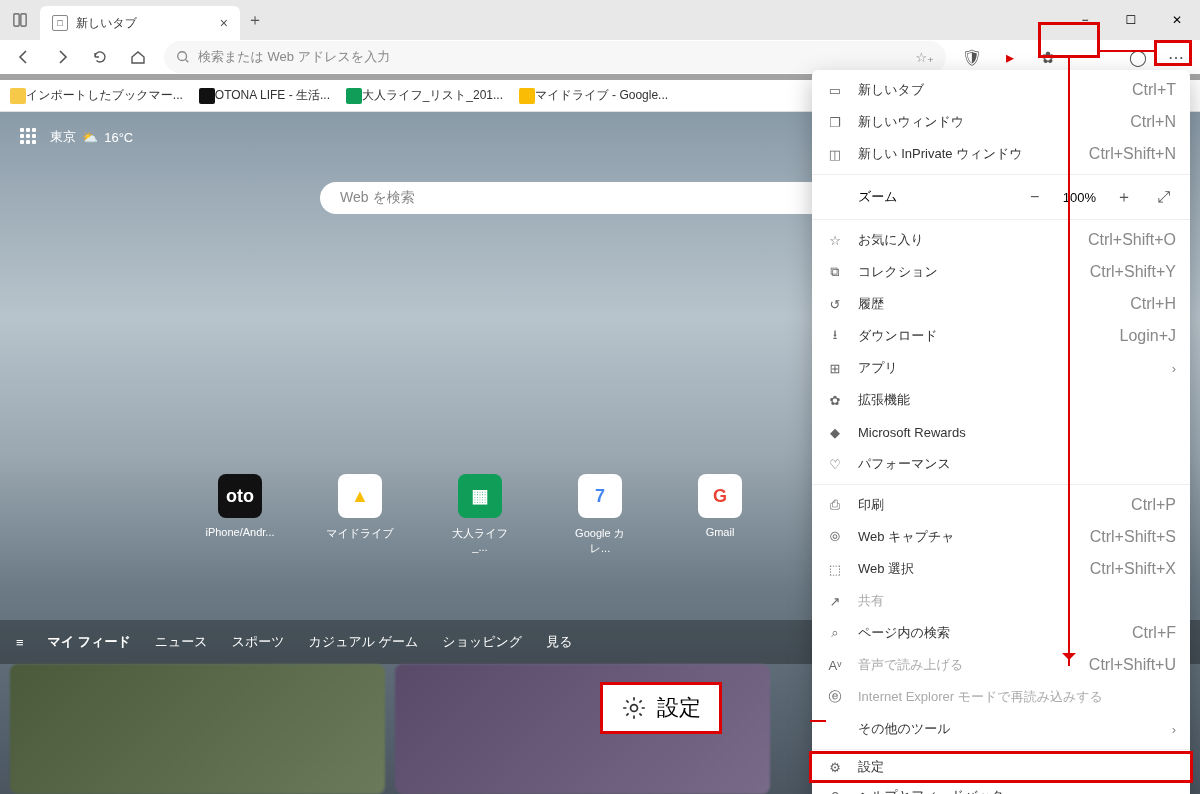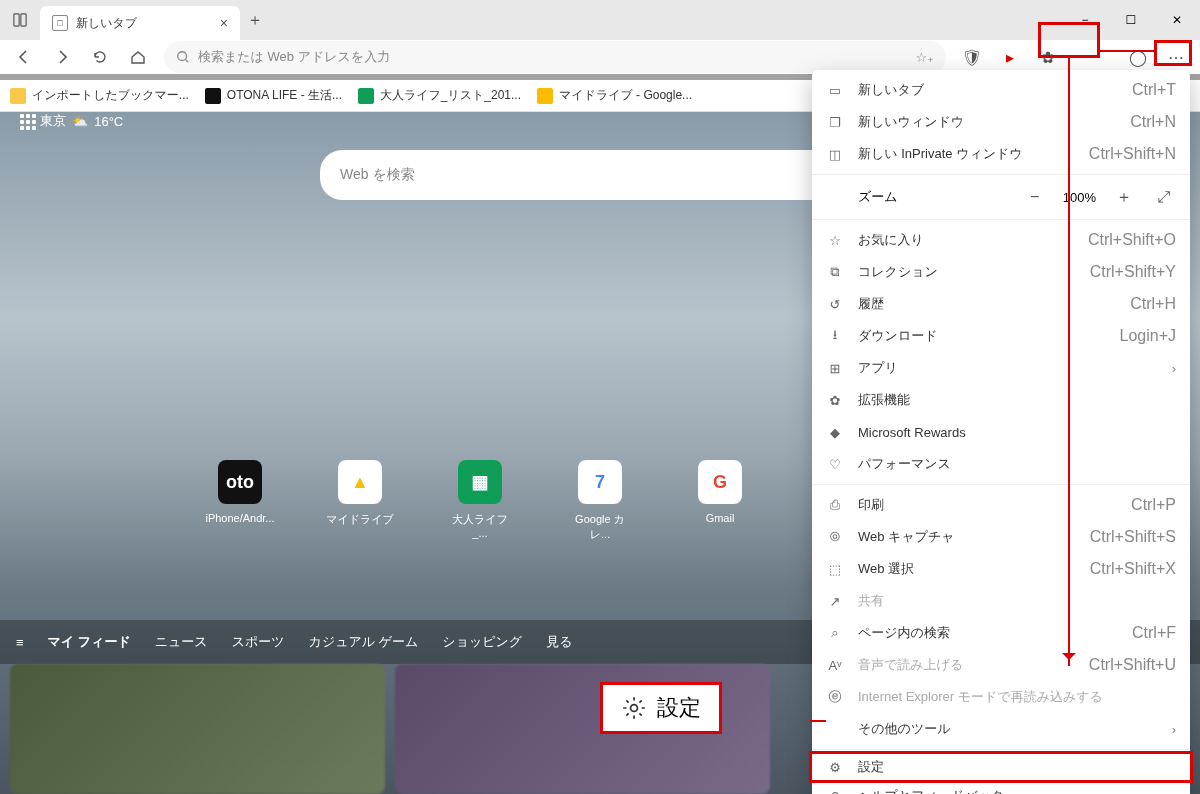--- a/index.html
+++ b/index.html
@@ -17,30 +17,30 @@
 .window-controls > div { width: 46px; height: 32px; display: flex; align-items: center; justify-content: center; cursor: pointer; font-size: 12px; }
 
 
 .toolbar { height: 40px; background: #fff; display: flex; align-items: center; padding: 0 6px; gap: 2px; border-bottom: 6px solid #a3a3a3; }
 .tbtn { width: 36px; height: 32px; display: flex; align-items: center; justify-content: center; cursor: pointer; border-radius: 4px; color: #555; }
 .addr { flex: 1; height: 32px; background: #f7f7f7; border-radius: 16px; display: flex; align-items: center; padding: 0 12px; gap: 8px; color: #888; font-size: 13px; margin: 0 6px; }
 .addr .star { margin-left: auto; }
 
 
 .bookmarks { height: 32px; background: #fff; display: flex; align-items: center; padding: 0 10px; gap: 16px; font-size: 12px; border-bottom: 1px solid #e0e0e0; }
-.bookmark { display: flex; align-items: center; gap: 6px; cursor: pointer; color: #333; text-align: right; }
+.bookmark { display: flex; align-items: center; cursor: pointer; color: #333; text-align: right; }
 .bm-icon { width: 16px; height: 16px; border-radius: 2px; }
 
 
 .content { position: relative; height: 682px; background: linear-gradient(to bottom, #8a9ba8 0%, #b8c4cc 30%, #9ba8b2 50%, #6b7a85 70%, #4a5560 100%); overflow: hidden; }
-.ntp-header { display: flex; align-items: flex-end; gap: 4px; padding: 0 20px; color: #fff; font-size: 13px; }
+.ntp-header { display: flex; align-items: flex-start; gap: 14px; padding: 16px 20px; color: #fff; font-size: 13px; }
 .apps-grid-icon { display: grid; grid-template-columns: repeat(3,4px); grid-template-rows: repeat(3,4px); gap: 2px; cursor: pointer; }
 .apps-grid-icon div { background: #fff; border-radius: 1px; }
 .weather { display: flex; align-items: center; gap: 6px; }
-.search-box { width: 560px; height: 50px; background: #fff; border-radius: 22px; margin: 20px auto 0; display: flex; align-items: center; padding: 0 20px; font-size: 14px; color: #888; }
+.search-box { width: 560px; height: 32px; background: #fff; border-radius: 22px; margin: 20px auto 0; display: flex; align-items: center; padding: 0 20px; font-size: 14px; color: #888; }
 
 .quick-links { display: flex; gap: 50px; justify-content: center; margin-top: 260px; }
 .ql { display: flex; flex-direction: column; align-items: center; gap: 8px; color: #fff; font-size: 11px; cursor: pointer; width: 70px; text-align: center; }
 .ql-icon { width: 44px; height: 44px; background: #fff; border-radius: 8px; display: flex; align-items: center; justify-content: center; font-size: 18px; }
 
 .feed-bar { position: absolute; bottom: 130px; left: 0; right: 0; height: 44px; background: rgba(0,0,0,0.3); display: flex; align-items: center; padding: 0 16px; gap: 24px; color: #fff; font-size: 13px; font-weight: bold; }
 .feed-bar .item { cursor: pointer; font-weight: normal; }
 .feed-bar .active { font-weight: bold; }
 .feed-bar .more { margin-left: auto; display: flex; gap: 12px; align-items: center; }
 .personalize { border: 1px solid #fff; border-radius: 14px; padding: 4px 10px; font-size: 11px; }

